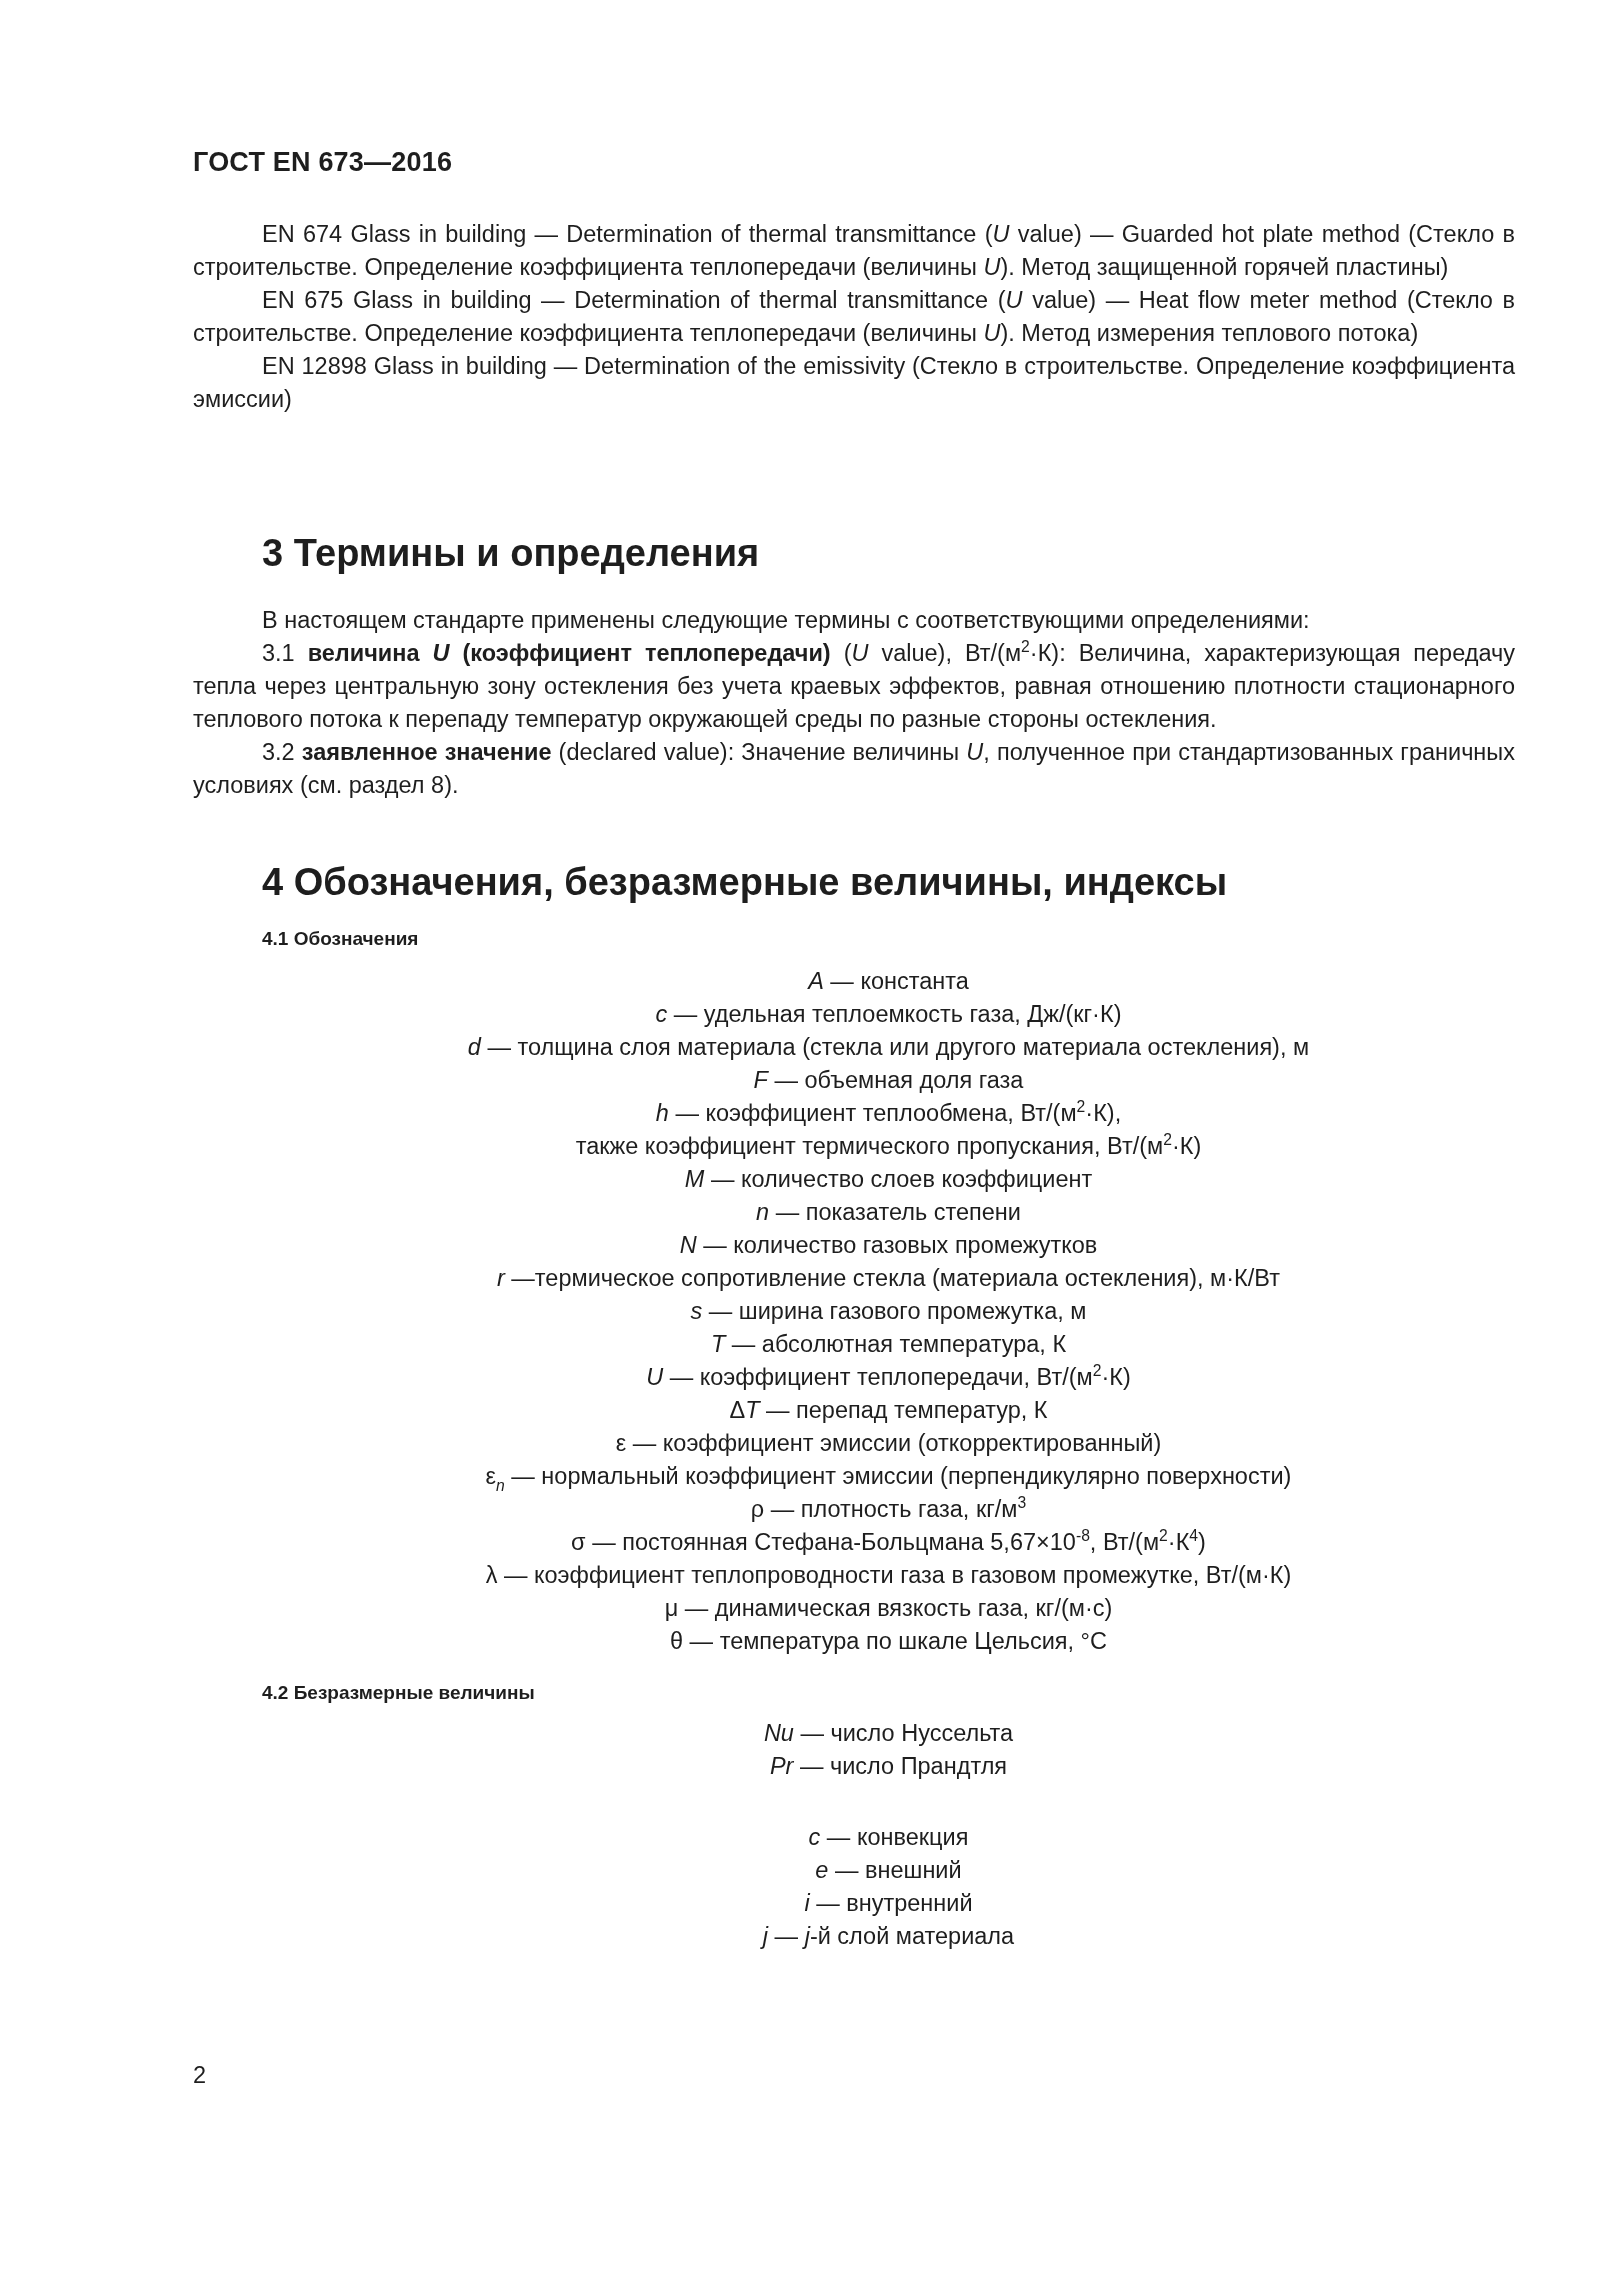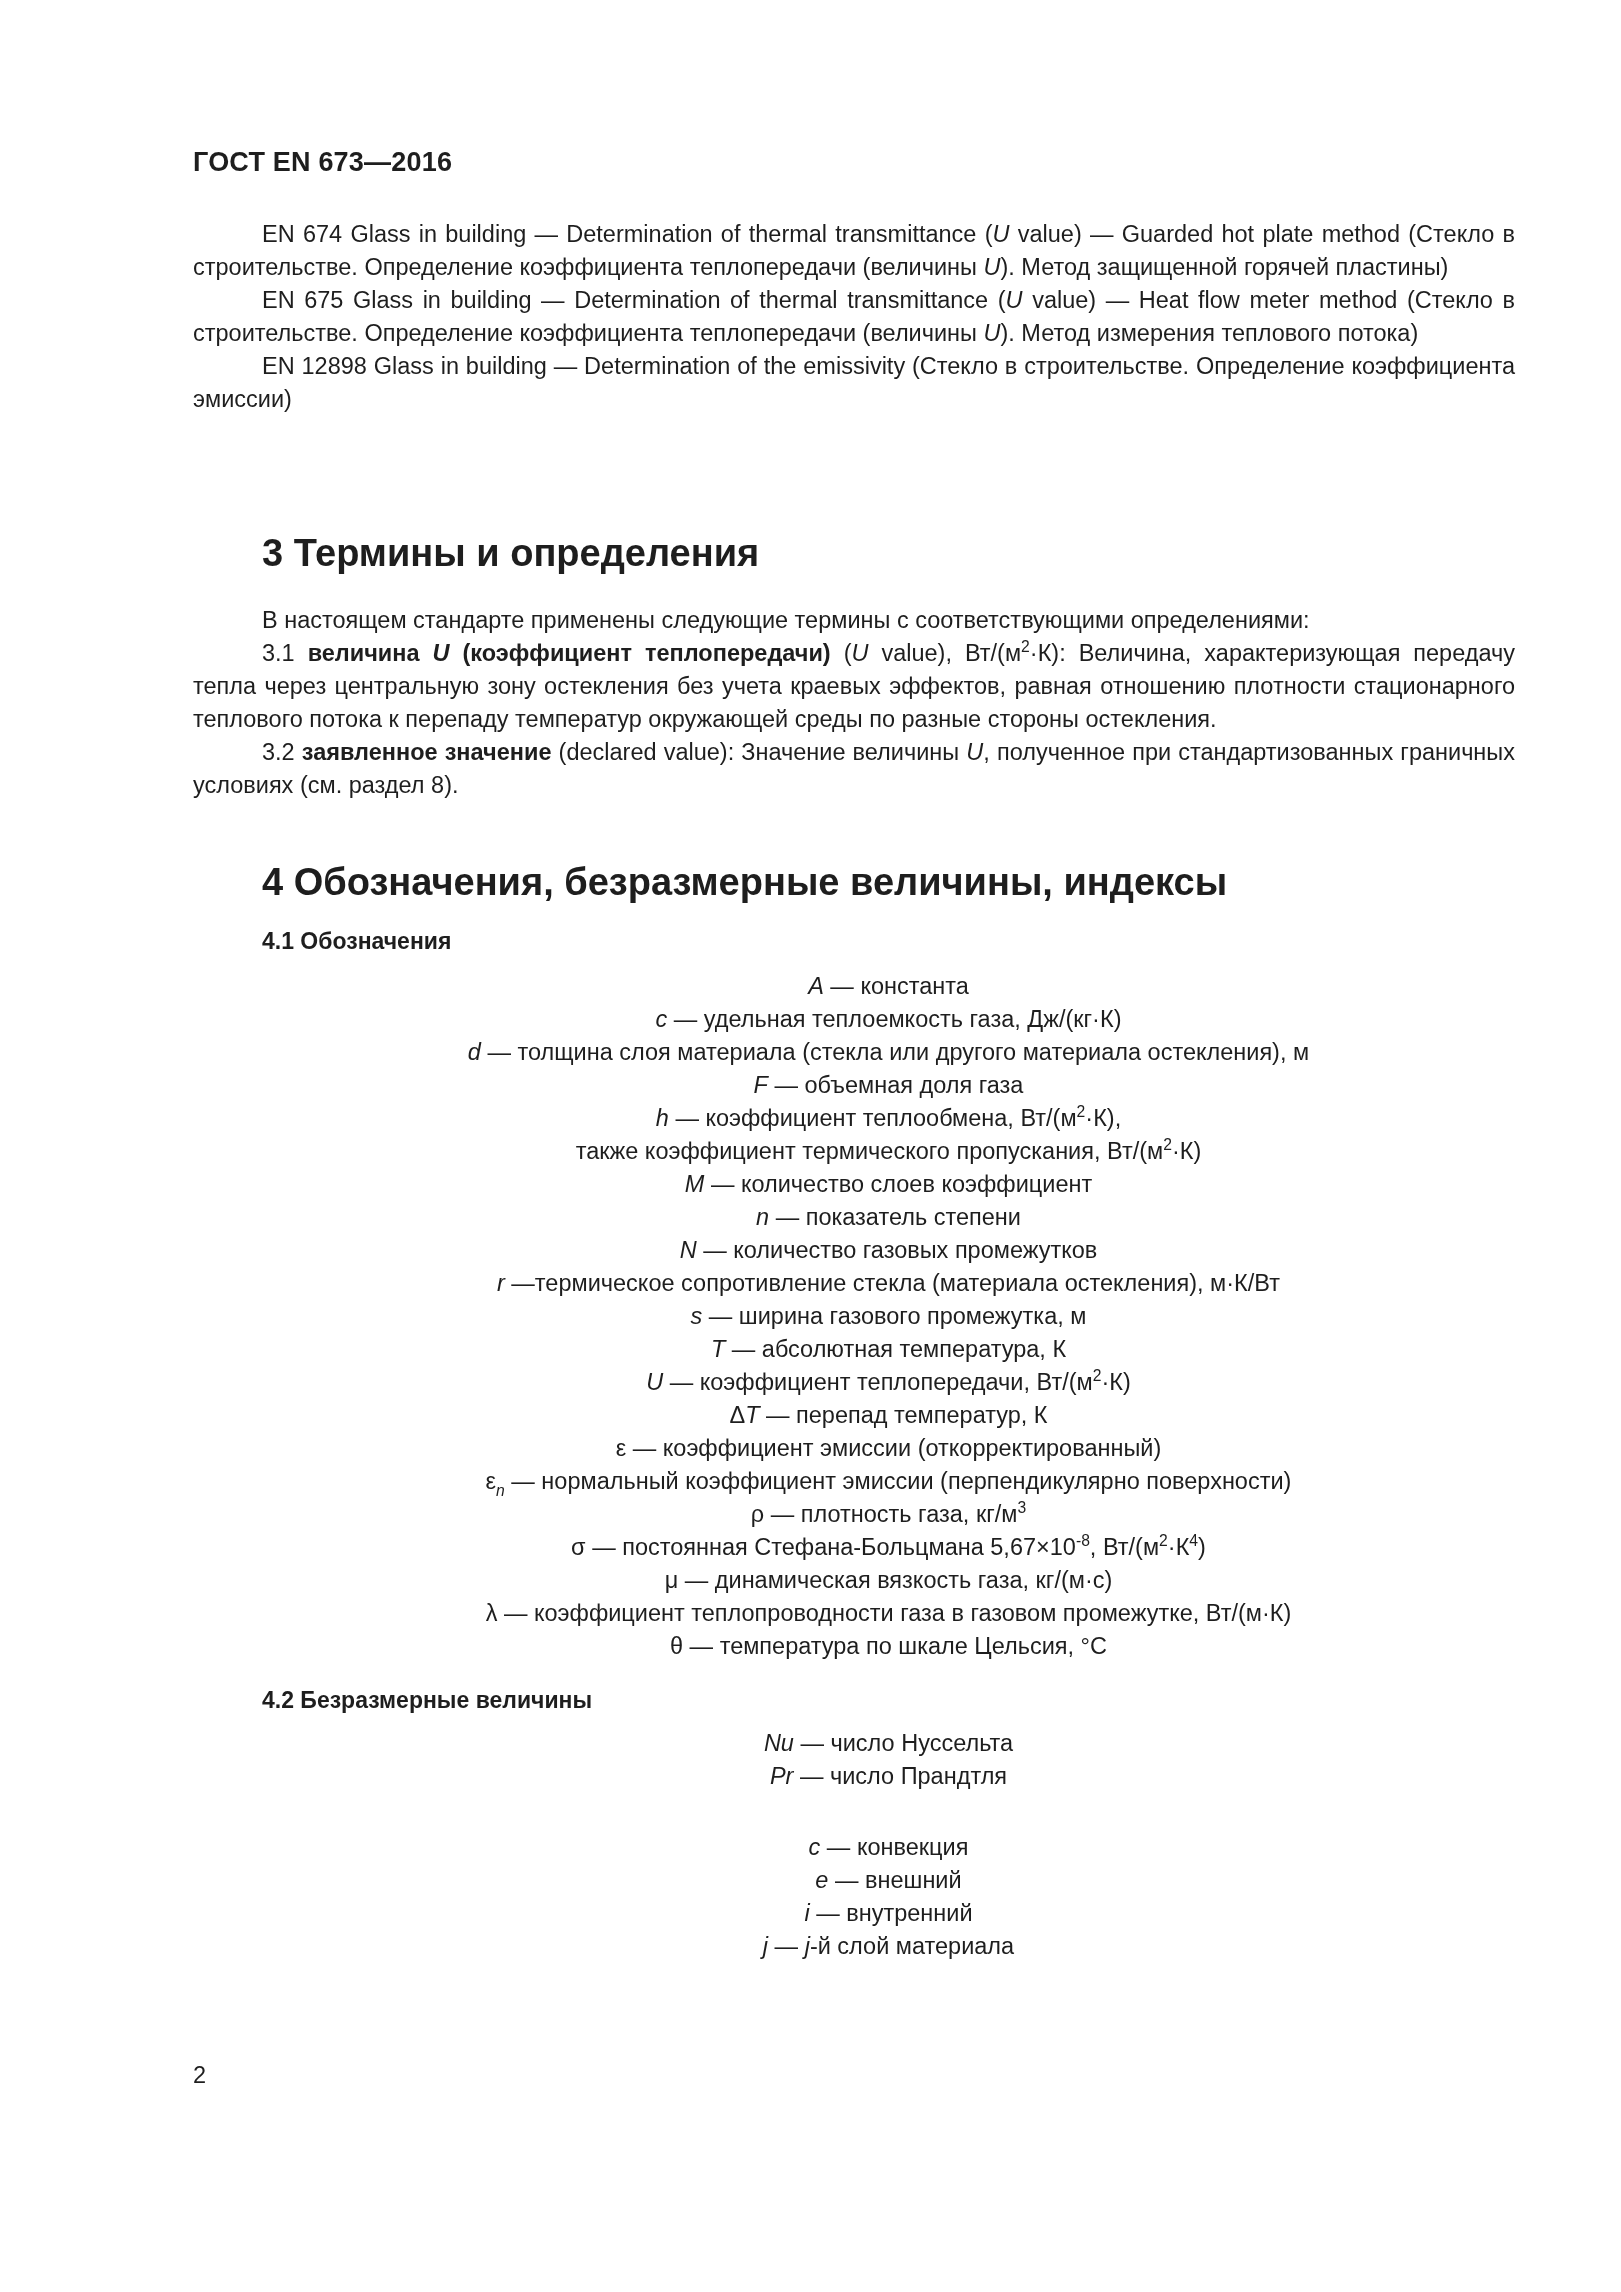--- a/index.html
+++ b/index.html
@@ -3,21 +3,21 @@
 <meta charset="utf-8">
 <style>
   html, body { margin:0; padding:0; background:#ffffff; }
   body { width:1621px; height:2293px; position:relative; overflow:hidden;
          font-family:"Liberation Sans", sans-serif; color:#1e1e1e; }
   .page { position:absolute; left:193px; top:0; width:1322px; }
   .hdr { position:absolute; left:193px; top:147px; font-weight:bold; font-size:27px; letter-spacing:0.2px; }
   .para { font-size:23.5px; line-height:33px; text-align:justify; text-align-last:left; margin:0; }
   .ind { text-indent:69px; }
   .h1 { font-size:38px; font-weight:bold; margin:0 0 0 69px; }
-  .h2 { font-size:23px; font-weight:bold; margin:0 0 0 69px; }
+  .h2 { font-size:19px; font-weight:bold; margin:0 0 0 69px; }
   .sym { font-size:23.5px; line-height:33px; margin-left:69px; white-space:nowrap;text-align:center; }
   i { font-style:italic; }
   sup { font-size:15.7px; vertical-align:8.8px; line-height:0; }
   sub { font-size:15.7px; vertical-align:-6.9px; line-height:0; }
   .pno { position:absolute; left:193px; top:2062px; font-size:23.5px; }
 </style>
 </head>
 <body>
 
 <div class="hdr">ГОСТ EN 673—2016</div>
@@ -54,22 +54,22 @@
       <div class="sym"><i>N</i><span> — количество газовых промежутков</span></div>
       <div class="sym"><i>r</i><span> —термическое сопротивление стекла (материала остекления), м·К/Вт</span></div>
       <div class="sym"><i>s</i><span> — ширина газового промежутка, м</span></div>
       <div class="sym"><i>T</i><span> — абсолютная температура, К</span></div>
       <div class="sym"><i>U</i><span> — коэффициент теплопередачи, Вт/(м</span><sup>2</sup><span>·К)</span></div>
       <div class="sym"><span>Δ</span><i>T</i><span> — перепад температур, К</span></div>
       <div class="sym"><span>ε</span><span> — коэффициент эмиссии (откорректированный)</span></div>
       <div class="sym"><span>ε</span><sub><i>n</i></sub><span> — нормальный коэффициент эмиссии (перпендикулярно поверхности)</span></div>
       <div class="sym"><span>ρ</span><span> — плотность газа, кг/м</span><sup>3</sup></div>
       <div class="sym"><span>σ</span><span> — постоянная Стефана-Больцмана 5,67×10</span><sup>-8</sup><span>, Вт/(м</span><sup>2</sup><span>·К</span><sup>4</sup><span>)</span></div>
+      <div class="sym"><span>λ</span><span> — коэффициент теплопроводности газа в газовом промежутке, Вт/(м·К)</span></div>
       <div class="sym"><span>μ</span><span> — динамическая вязкость газа, кг/(м·с)</span></div>
-      <div class="sym"><span>λ</span><span> — коэффициент теплопроводности газа в газовом промежутке, Вт/(м·К)</span></div>
       <div class="sym"><span>θ</span><span> — температура по шкале Цельсия, °С</span></div>
     </div>
 
     <div style="height:23.5px"></div>
     <h2 class="h2">4.2 Безразмерные величины</h2>
     <div style="height:13.7px"></div>
     <div>
       <div class="sym"><i>Nu</i><span> — число Нуссельта</span></div>
       <div class="sym"><i>Pr</i><span> — число Прандтля</span></div>
     </div>

